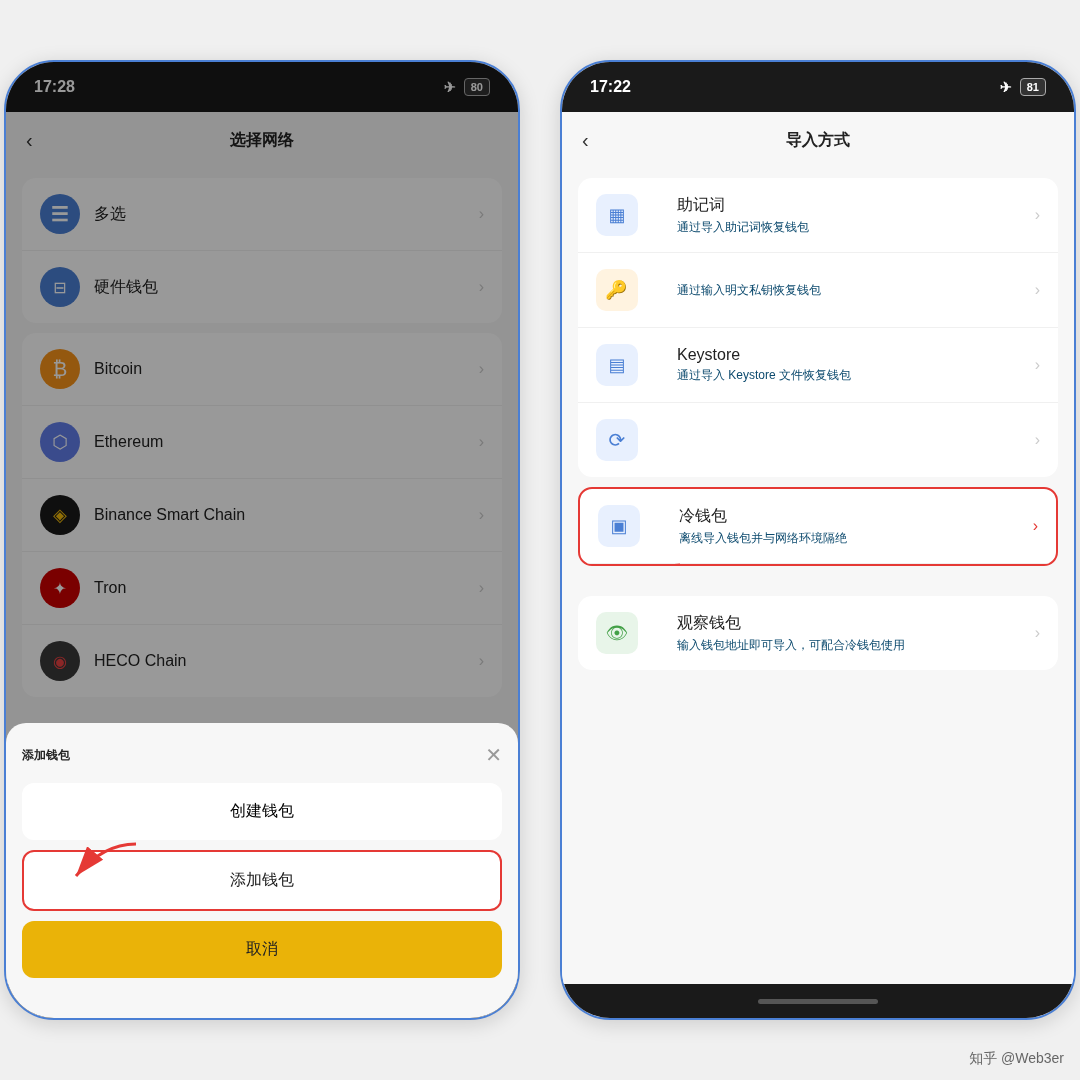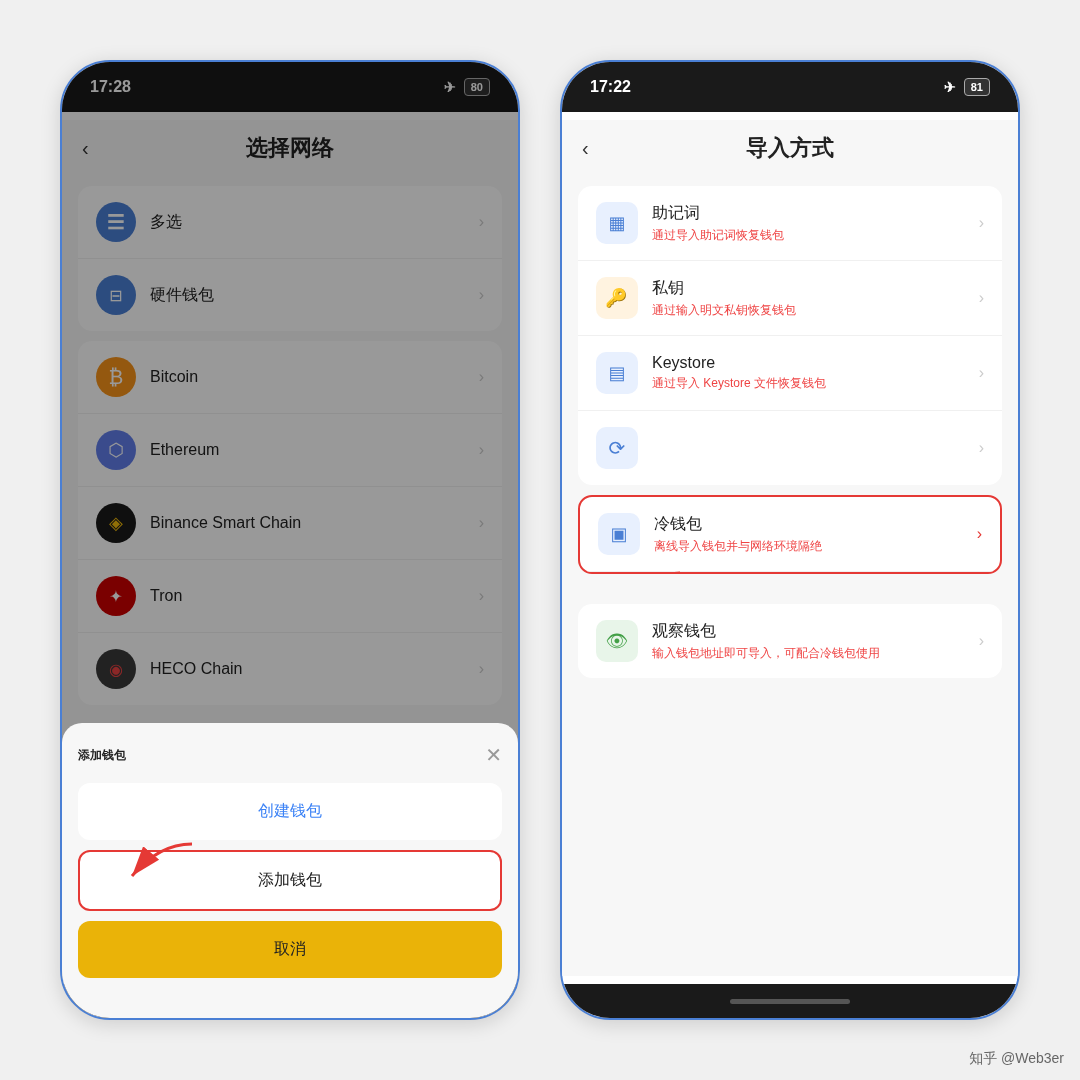--- a/index.html
+++ b/index.html
@@ -8,31 +8,30 @@
       height: 1080px;
       background: #f0f0f0;
       display: flex;
       align-items: center;
       justify-content: center;
       gap: 40px;
       font-family: -apple-system, 'PingFang SC', 'Microsoft YaHei', sans-serif;
     }
 
     .phone {
-      width: 460px;
+      width: 516px;
       height: 960px;
       background: #fff;
       border-radius: 50px;
       border: 2px solid #4a7fd4;
       overflow: hidden;
       display: flex;
       flex-direction: column;
       position: relative;
       box-shadow: 0 4px 20px rgba(0,0,0,0.15);
-      gap: 8px;
     }
 
     .status-bar {
       background: #1a1a1a;
       height: 50px;
       display: flex;
       align-items: center;
       justify-content: space-between;
       padding: 0 28px;
       color: #fff;
@@ -82,21 +81,21 @@
 
     .back-btn {
       position: absolute;
       left: 20px;
       font-size: 20px;
       color: #333;
       cursor: pointer;
     }
 
     .page-title {
-      font-size: 22px;
+      font-size: 16px;
       font-weight: 600;
       color: #222;
       text-align: center;
     }
 
     
     .network-list {
       flex: 1;
       overflow-y: auto;
       padding: 10px 16px;
@@ -188,21 +187,21 @@
       color: #999;
       cursor: pointer;
     }
 
     .sheet-btn {
       background: #fff;
       border-radius: 12px;
       padding: 18px;
       text-align: center;
       font-size: 16px;
-      color: #3b82f6;
+      color: #000000;
       margin-bottom: 10px;
       cursor: pointer;
       border: none;
       width: 100%;
     }
 
     .sheet-btn.highlighted {
       border: 2px solid #e53935;
       color: #222;
     }
@@ -278,32 +277,33 @@
       margin-right: 14px;
       flex-shrink: 0;
       background: #e8f0fe;
       color: #4a7fd4;
     }
 
     .method-icon.green { background: #e8f5e9; color: #43a047; }
 
     .method-text {
       flex: 1;
+      margin-left: 25px;
     }
 
     .method-title {
       font-size: 16px;
       font-weight: 500;
       color: #222;
       margin-bottom: 3px;
     }
 
     .method-desc {
       font-size: 12px;
-      color: #ef4444;
+      color: #0c4a6e;
     }
 
     
     .watermark {
       position: absolute;
       bottom: 12px;
       right: 16px;
       font-size: 14px;
       color: #666;
     }
@@ -420,21 +420,20 @@
           <div class="method-icon" style="font-size:18px;">▦</div>
           <div class="method-text">
             <div class="method-title">助记词</div>
             <div class="method-desc">通过导入助记词恢复钱包</div>
           </div>
           <span class="chevron">›</span>
         </div>
         <div class="method-item">
           <div class="method-icon" style="font-size:18px; background:#fff3e0; color:#f57c00;">🔑</div>
           <div class="method-text">
-            <div class="method-title">私钥</div>
             <div class="method-desc">通过输入明文私钥恢复钱包</div>
           </div>
           <span class="chevron">›</span>
         </div>
         <div class="method-item">
           <div class="method-icon" style="font-size:18px;">▤</div>
           <div class="method-text">
             <div class="method-title">Keystore</div>
             <div class="method-desc">通过导入 Keystore 文件恢复钱包</div>
           </div>

